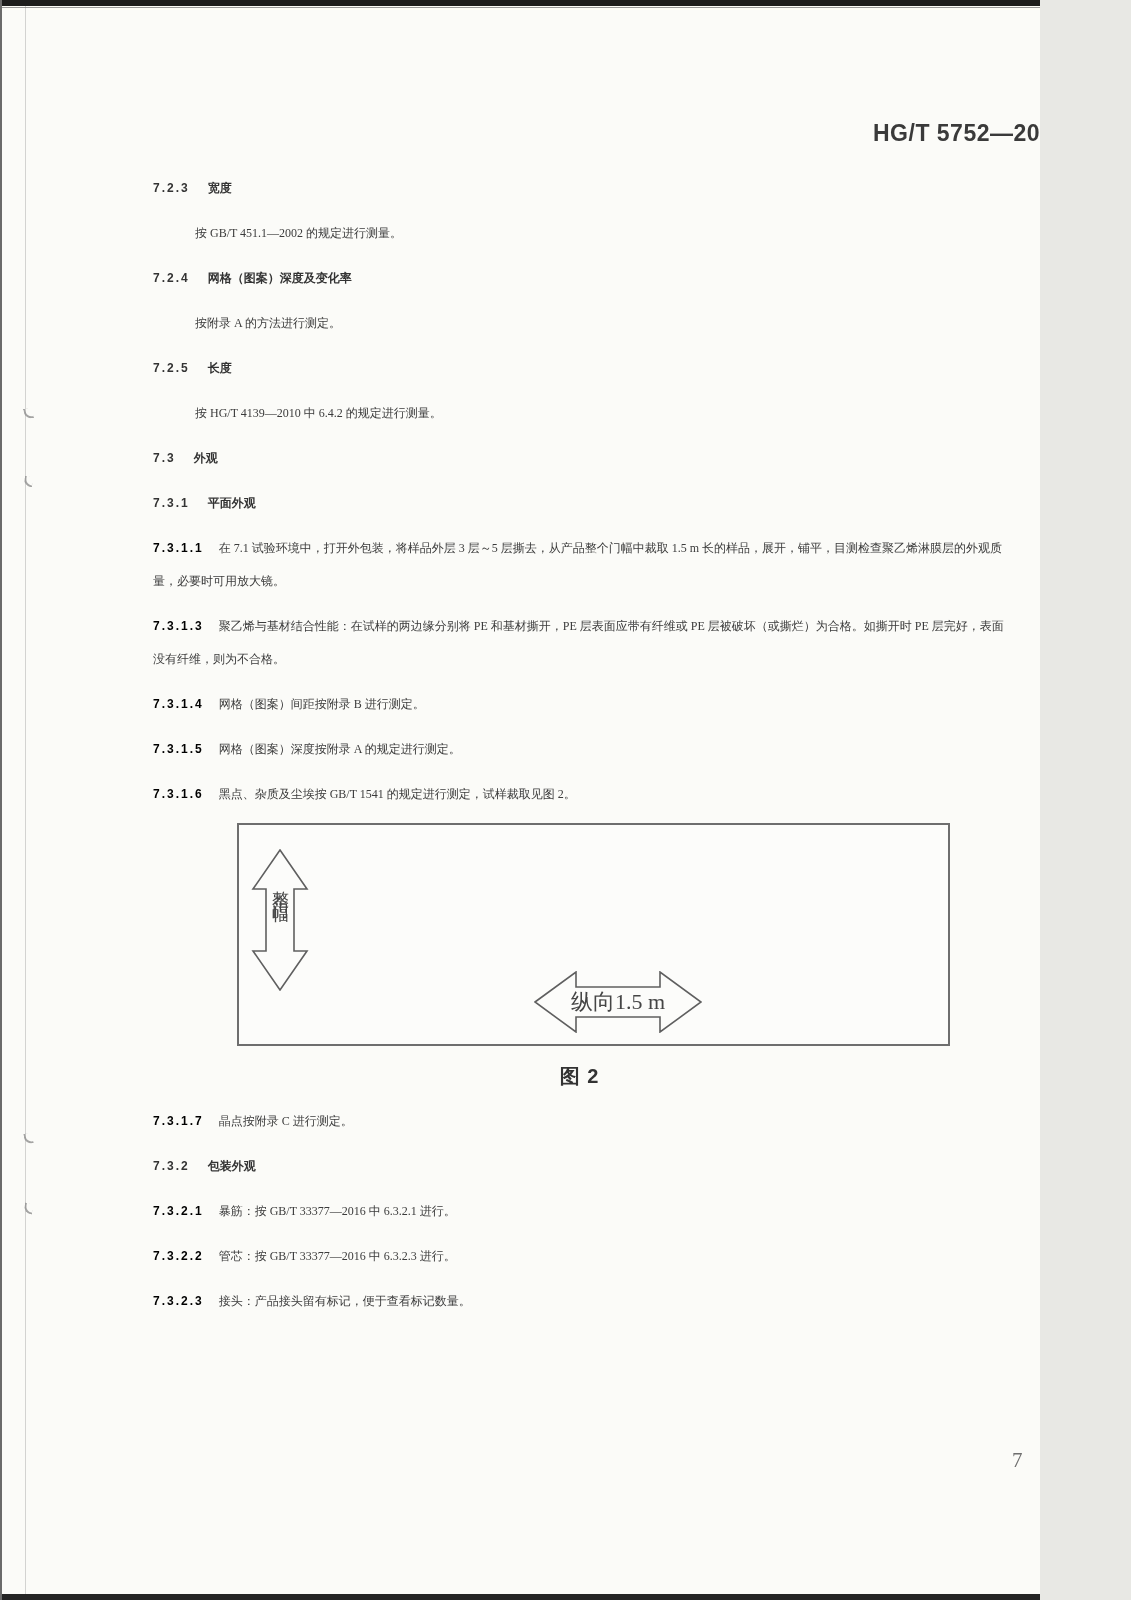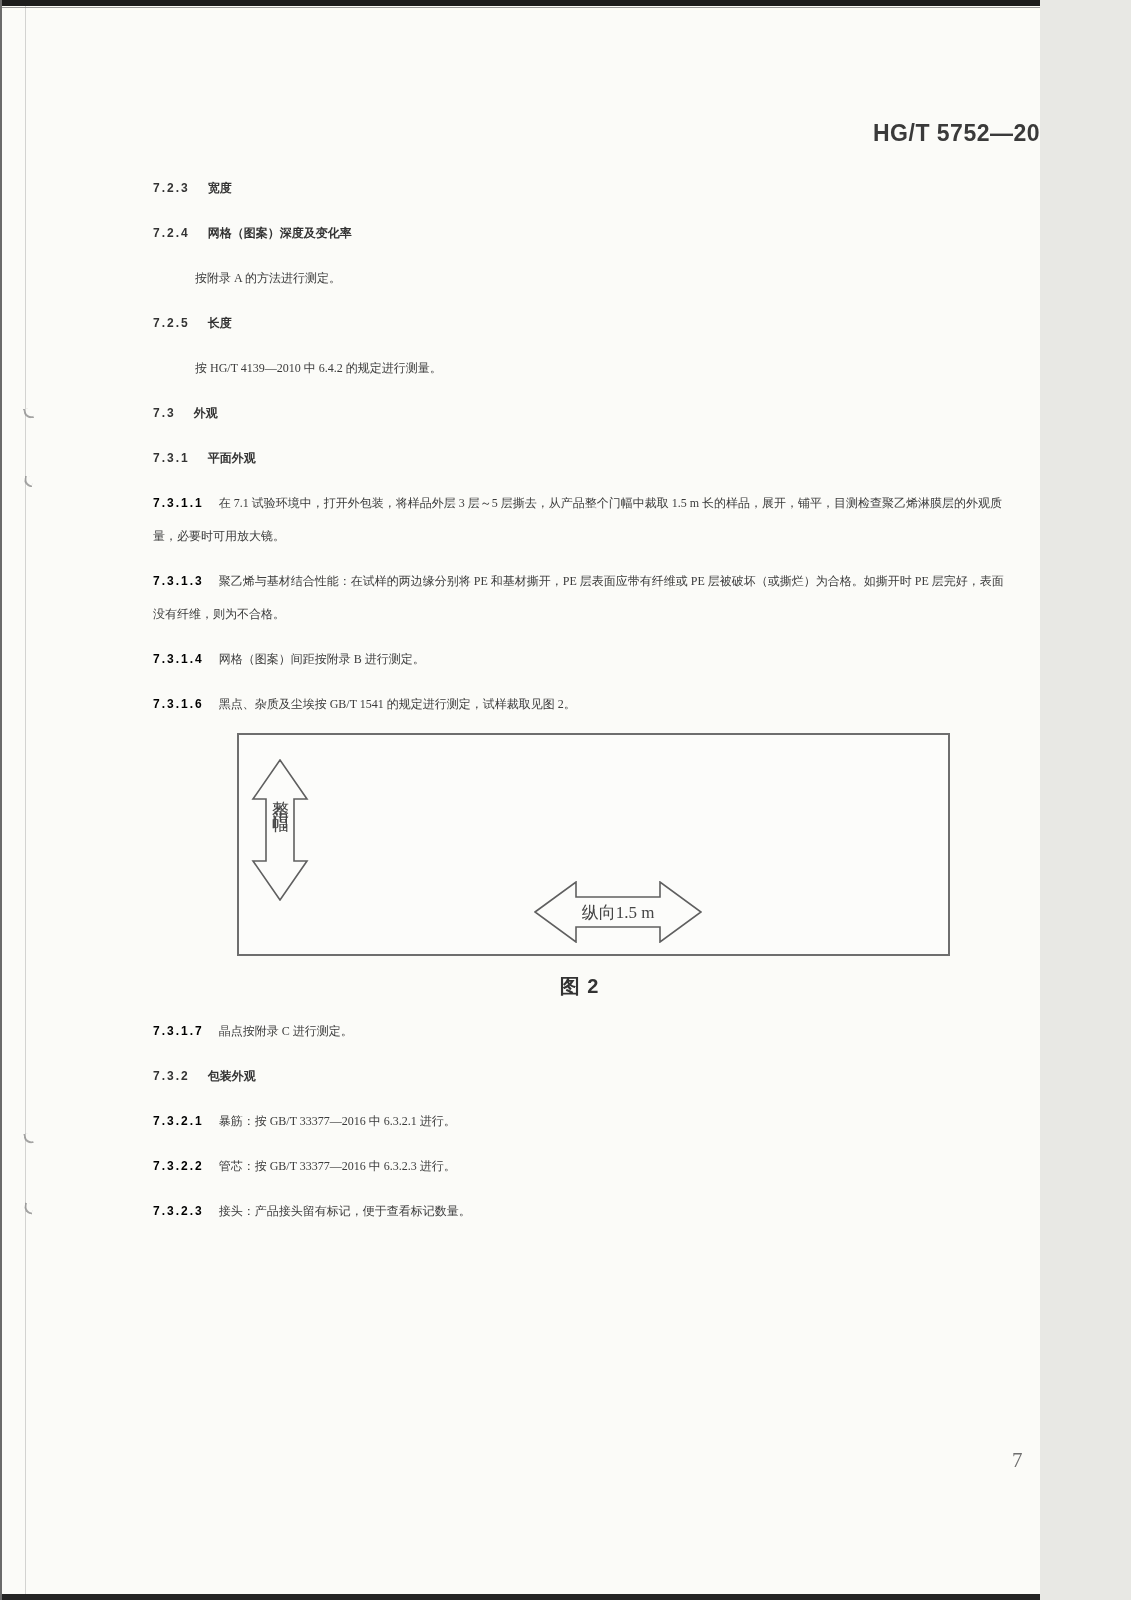--- a/index.html
+++ b/index.html
@@ -53,21 +53,21 @@
   .v-arrow{position:absolute;left:12px;top:24px;}
   .v-arrow-label{
     position:absolute;left:31px;top:52px;height:92px;width:20px;
     writing-mode:vertical-rl;text-orientation:upright;
     font-size:17px;letter-spacing:5px;color:#454545;line-height:20px;
   }
   .h-arrow{position:absolute;left:295px;top:146px;}
   .h-arrow-label{
     position:absolute;left:295px;top:146px;width:168px;height:62px;
     display:flex;align-items:center;justify-content:center;
-    font-size:17px;color:#454545;white-space:nowrap;
+    font-size:22px;color:#454545;white-space:nowrap;
   }
   .fig-caption{
     width:709px;margin-left:84px;margin-bottom:12px;
     display:flex;justify-content:center;
     font-family:"Liberation Sans","DejaVu Sans",sans-serif;
     font-weight:700;font-size:20px;color:#333;line-height:33px;
   }
   .fig-caption .cap-label{margin-right:24px;letter-spacing:1px;}
   svg polygon{fill:#fcfcfa;stroke:#5f5f5f;stroke-width:1.6;}
 </style>
@@ -85,33 +85,35 @@
   <div class="hook" style="left:24px;top:408px;transform:rotate(-12deg);"></div>
   <div class="hook" style="left:24px;top:476px;transform:rotate(8deg);"></div>
   <div class="hook" style="left:24px;top:1133px;transform:rotate(-10deg);"></div>
   <div class="hook" style="left:24px;top:1203px;transform:rotate(10deg);"></div>
 
   <div class="std-code">HG/T 5752—2020</div>
 
   <div class="content">
 
     <div class="blk heading"><span class="num">7.2.3</span><span class="ttl">宽度</span></div>
+    <p class="blk para">按 GB/T 451.1—2002 的规定进行测量。</p>
 
     <div class="blk heading"><span class="num">7.2.4</span><span class="ttl">网格（图案）深度及变化率</span></div>
     <p class="blk para">按附录 A 的方法进行测定。</p>
 
     <div class="blk heading"><span class="num">7.2.5</span><span class="ttl">长度</span></div>
     <p class="blk para">按 HG/T 4139—2010 中 6.4.2 的规定进行测量。</p>
 
     <div class="blk heading"><span class="num">7.3</span><span class="ttl">外观</span></div>
     <div class="blk heading"><span class="num">7.3.1</span><span class="ttl">平面外观</span></div>
 
     <div class="blk npara"><span class="num">7.3.1.1</span><span class="txt">在 7.1 试验环境中，打开外包装，将样品外层 3 层～5 层撕去，从产品整个门幅中裁取 1.5 m 长的样品，展开，铺平，目测检查聚乙烯淋膜层的外观质量，必要时可用放大镜。</span></div>
     <div class="blk npara"><span class="num">7.3.1.3</span><span class="txt">聚乙烯与基材结合性能：在试样的两边缘分别将 PE 和基材撕开，PE 层表面应带有纤维或 PE 层被破坏（或撕烂）为合格。如撕开时 PE 层完好，表面没有纤维，则为不合格。</span></div>
     <div class="blk npara"><span class="num">7.3.1.4</span><span class="txt">网格（图案）间距按附录 B 进行测定。</span></div>
+    <div class="blk npara"><span class="num">7.3.1.5</span><span class="txt">网格（图案）深度按附录 A 的规定进行测定。</span></div>
     <div class="blk npara"><span class="num">7.3.1.6</span><span class="txt">黑点、杂质及尘埃按 GB/T 1541 的规定进行测定，试样裁取见图 2。</span></div>
 
     <div class="figure-box">
       <svg class="v-arrow" width="58" height="142" viewBox="0 0 58 142">
         <polygon points="29,1 56,40 43,40 43,102 56,102 29,141 2,102 15,102 15,40 2,40"></polygon>
       </svg>
       <div class="v-arrow-label">整个门幅</div>
       <svg class="h-arrow" width="168" height="62" viewBox="0 0 168 62">
         <polygon points="1,31 42,1 42,16 126,16 126,1 167,31 126,61 126,46 42,46 42,61"></polygon>
       </svg>

